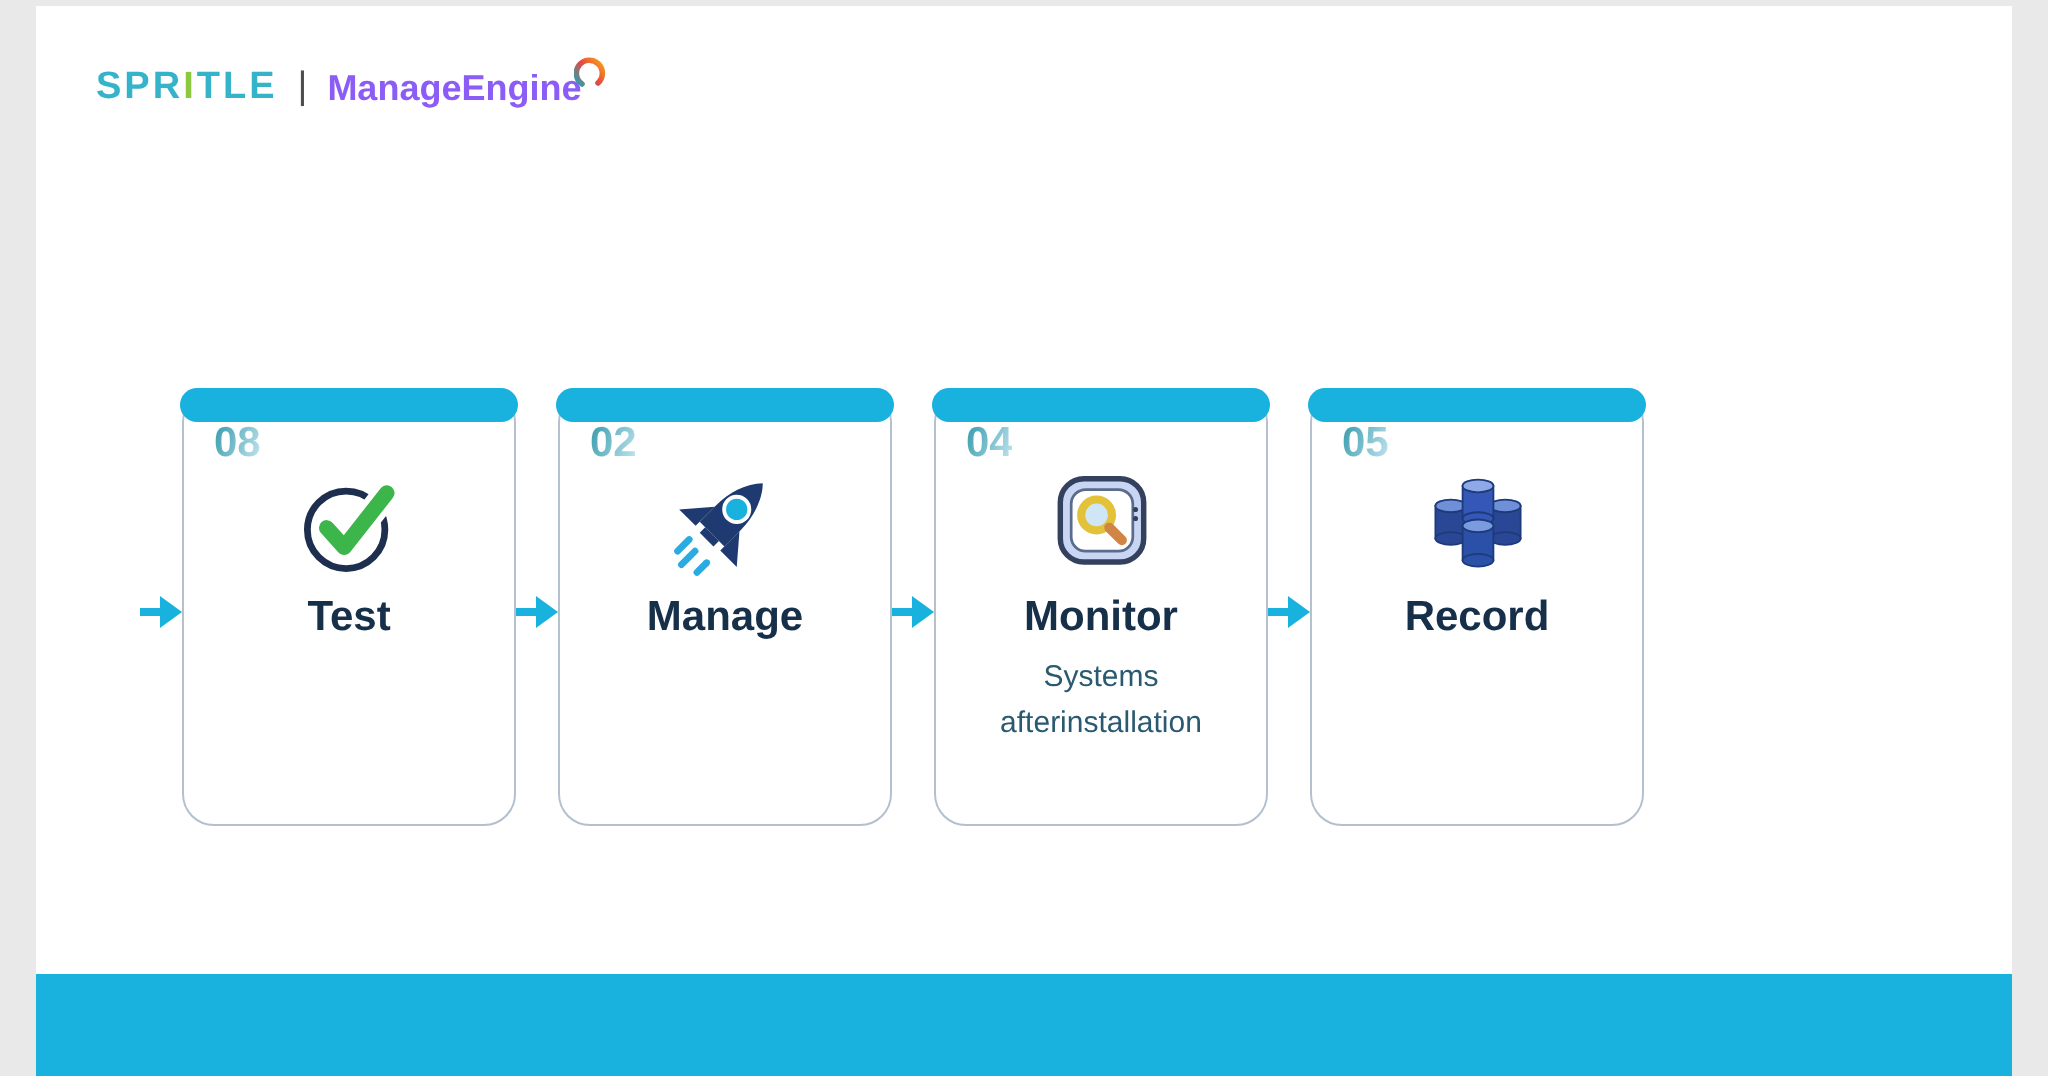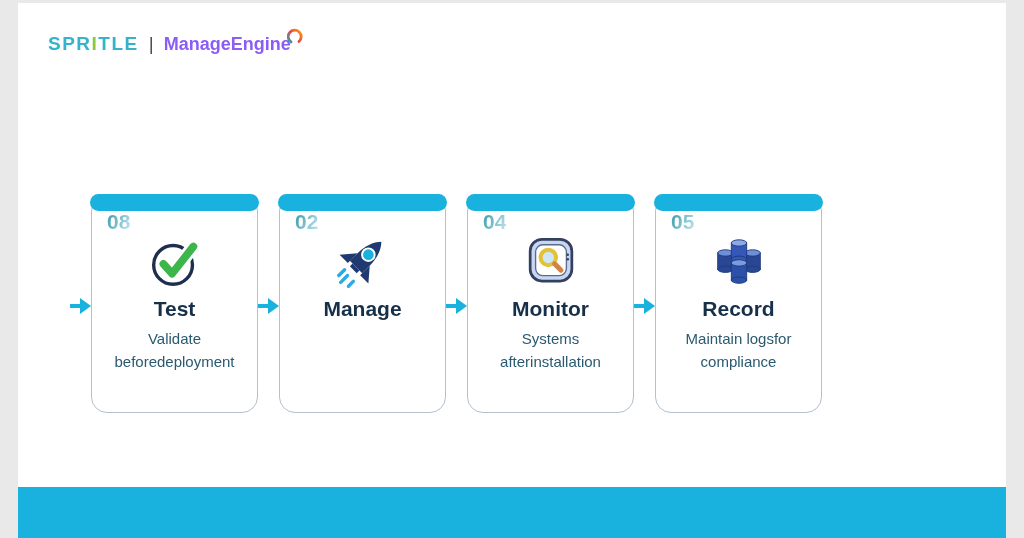--- a/index.html
+++ b/index.html
@@ -104,21 +104,20 @@
       <div class="card-topbar"></div>
       <div class="step-number">08</div>
       <div class="icon-wrap">
         <svg width="62" height="62" viewBox="0 0 64 64">
           <circle cx="30" cy="35" r="20" fill="none" stroke="#1d2e4e" stroke-width="3.5"></circle>
           <path d="M20 34 L29 44 L51 16" fill="none" stroke="#ffffff" stroke-width="14" stroke-linecap="round" stroke-linejoin="round"></path>
           <path d="M20 34 L29 44 L51 16" fill="none" stroke="#3cb54a" stroke-width="8" stroke-linecap="round" stroke-linejoin="round"></path>
         </svg>
       </div>
       <div class="step-title">Test</div>
-      <div class="step-desc">Validate beforedeployment</div>
     </div>
 
     <div class="arrow-gap">
       <svg width="21" height="16" viewBox="0 0 21 16">
           <g fill="#19b1de">
         <rect x="0" y="6" width="12" height="4"></rect>
             <polygon points="10,0 21,8 10,16"></polygon>
           </g>
         </svg>
     </div>
@@ -205,20 +204,19 @@
           </g>
 
           <g stroke="#1d3a7a" stroke-width="1">
             <rect x="23.5" y="33" width="17" height="19" fill="#2b50a8"></rect>
             <ellipse cx="32" cy="52" rx="8.5" ry="3.5" fill="#2b50a8"></ellipse>
             <ellipse cx="32" cy="33" rx="8.5" ry="3.5" fill="#7b9be0"></ellipse>
           </g>
         </svg>
       </div>
       <div class="step-title">Record</div>
-      <div class="step-desc">Maintain logsfor compliance</div>
     </div>
 
   </div>
 
   <div class="footer-bar"></div>
 
 </div>
 
 </body></html>

